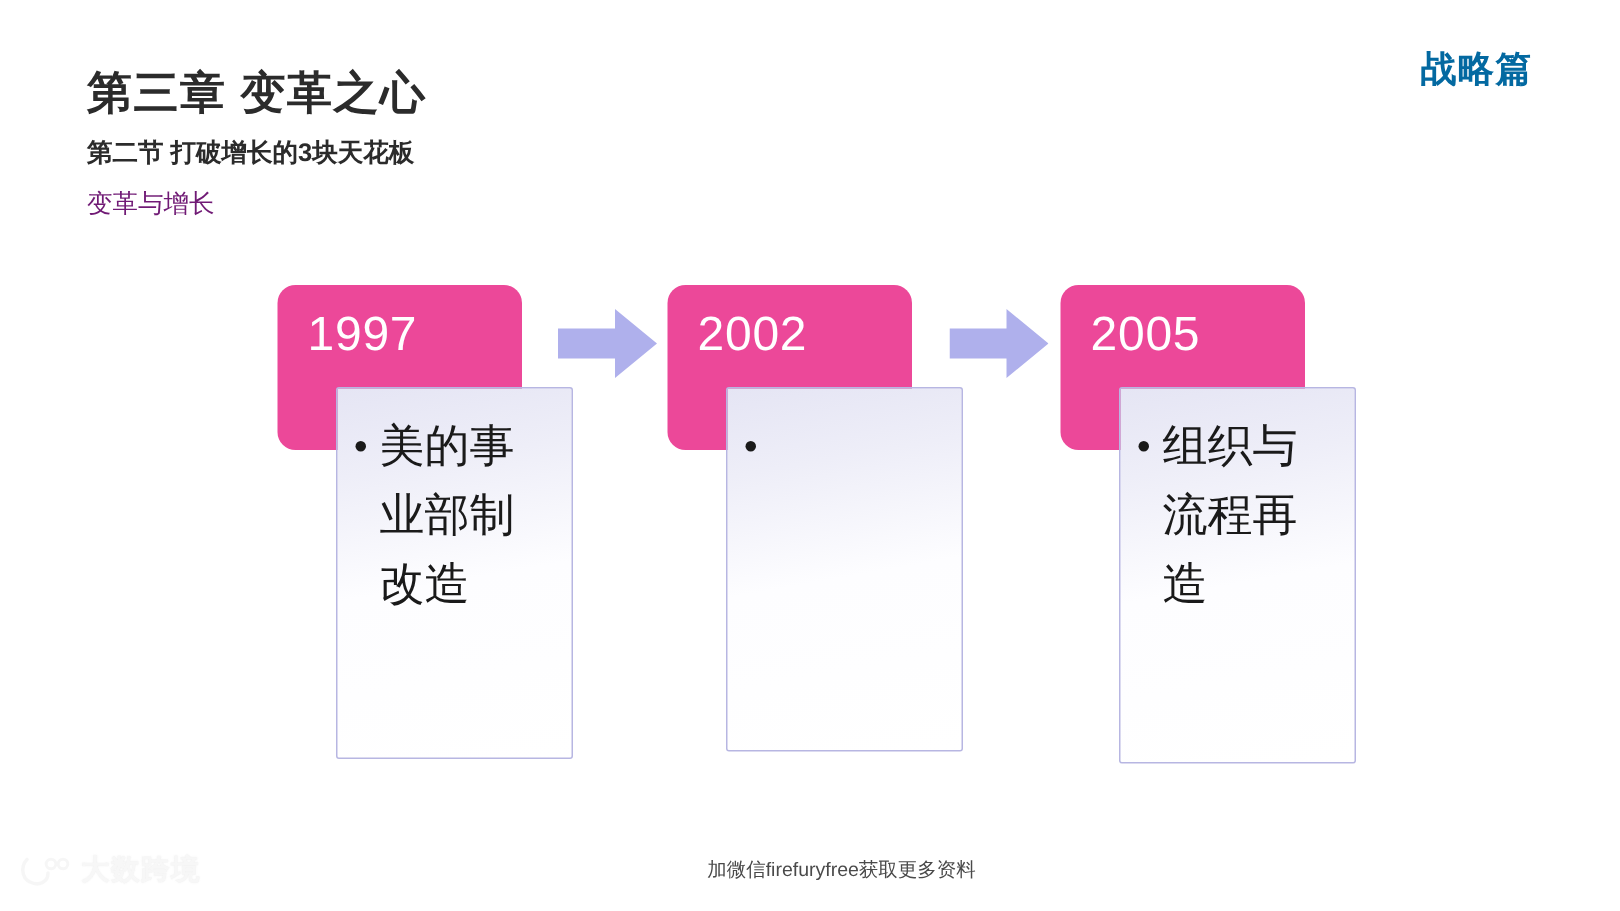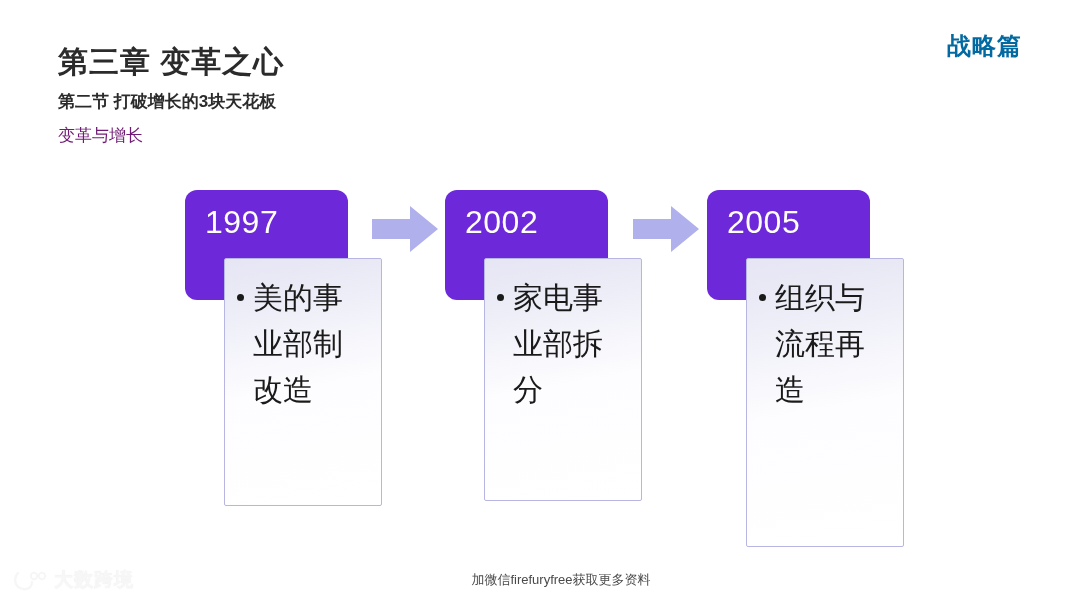--- a/index.html
+++ b/index.html
@@ -74,21 +74,21 @@
   .stage-0 { left: 185px; }
   .stage-1 { left: 445px; }
   .stage-2 { left: 707px; }
 
   .year-card {
     position: absolute;
     left: 0;
     top: 0;
     width: 163px;
     height: 110px;
-    background: #6d28d9;
+    background: #ec4899;
     border-radius: 12px;
   }
   .year-label {
     position: absolute;
     left: 20px;
     top: 14px;
     font-size: 32px;
     font-weight: 400;
     color: #ffffff;
     letter-spacing: 0.5px;
@@ -128,21 +128,21 @@
     line-height: 46px;
     color: #1a1a1a;
     letter-spacing: 0px;
     width: 104px;
     word-break: break-all;
   }
 
   
   .stage-0 .detail-card { height: 248px; }
   .stage-1 .detail-card { height: 243px; }
-  .stage-2 .detail-card { height: 289px; }
+  .stage-2 .detail-card { height: 251px; }
 
   
   .arrow {
     position: absolute;
     top: 16px;
     width: 66px;
     height: 46px;
   }
   .arrow-0 { left: 372px; }
   .arrow-1 { left: 633px; }
@@ -207,21 +207,20 @@
     </svg>
   </div>
 
   <div class="stage stage-1">
     <div class="year-card">
       <div class="year-label">2002</div>
     </div>
     <div class="detail-card">
       <div class="detail-inner">
         <span class="bullet-dot"></span>
-        <span class="detail-text">家电事业部拆分</span>
       </div>
     </div>
   </div>
 
   <div class="arrow arrow-1">
     <svg width="66" height="46" viewBox="0 0 66 46" xmlns="http://www.w3.org/2000/svg">
       <path d="M0 13 H38 V0 L66 23 L38 46 V33 H0 Z" fill="#AFB0EC"></path>
     </svg>
   </div>
 

